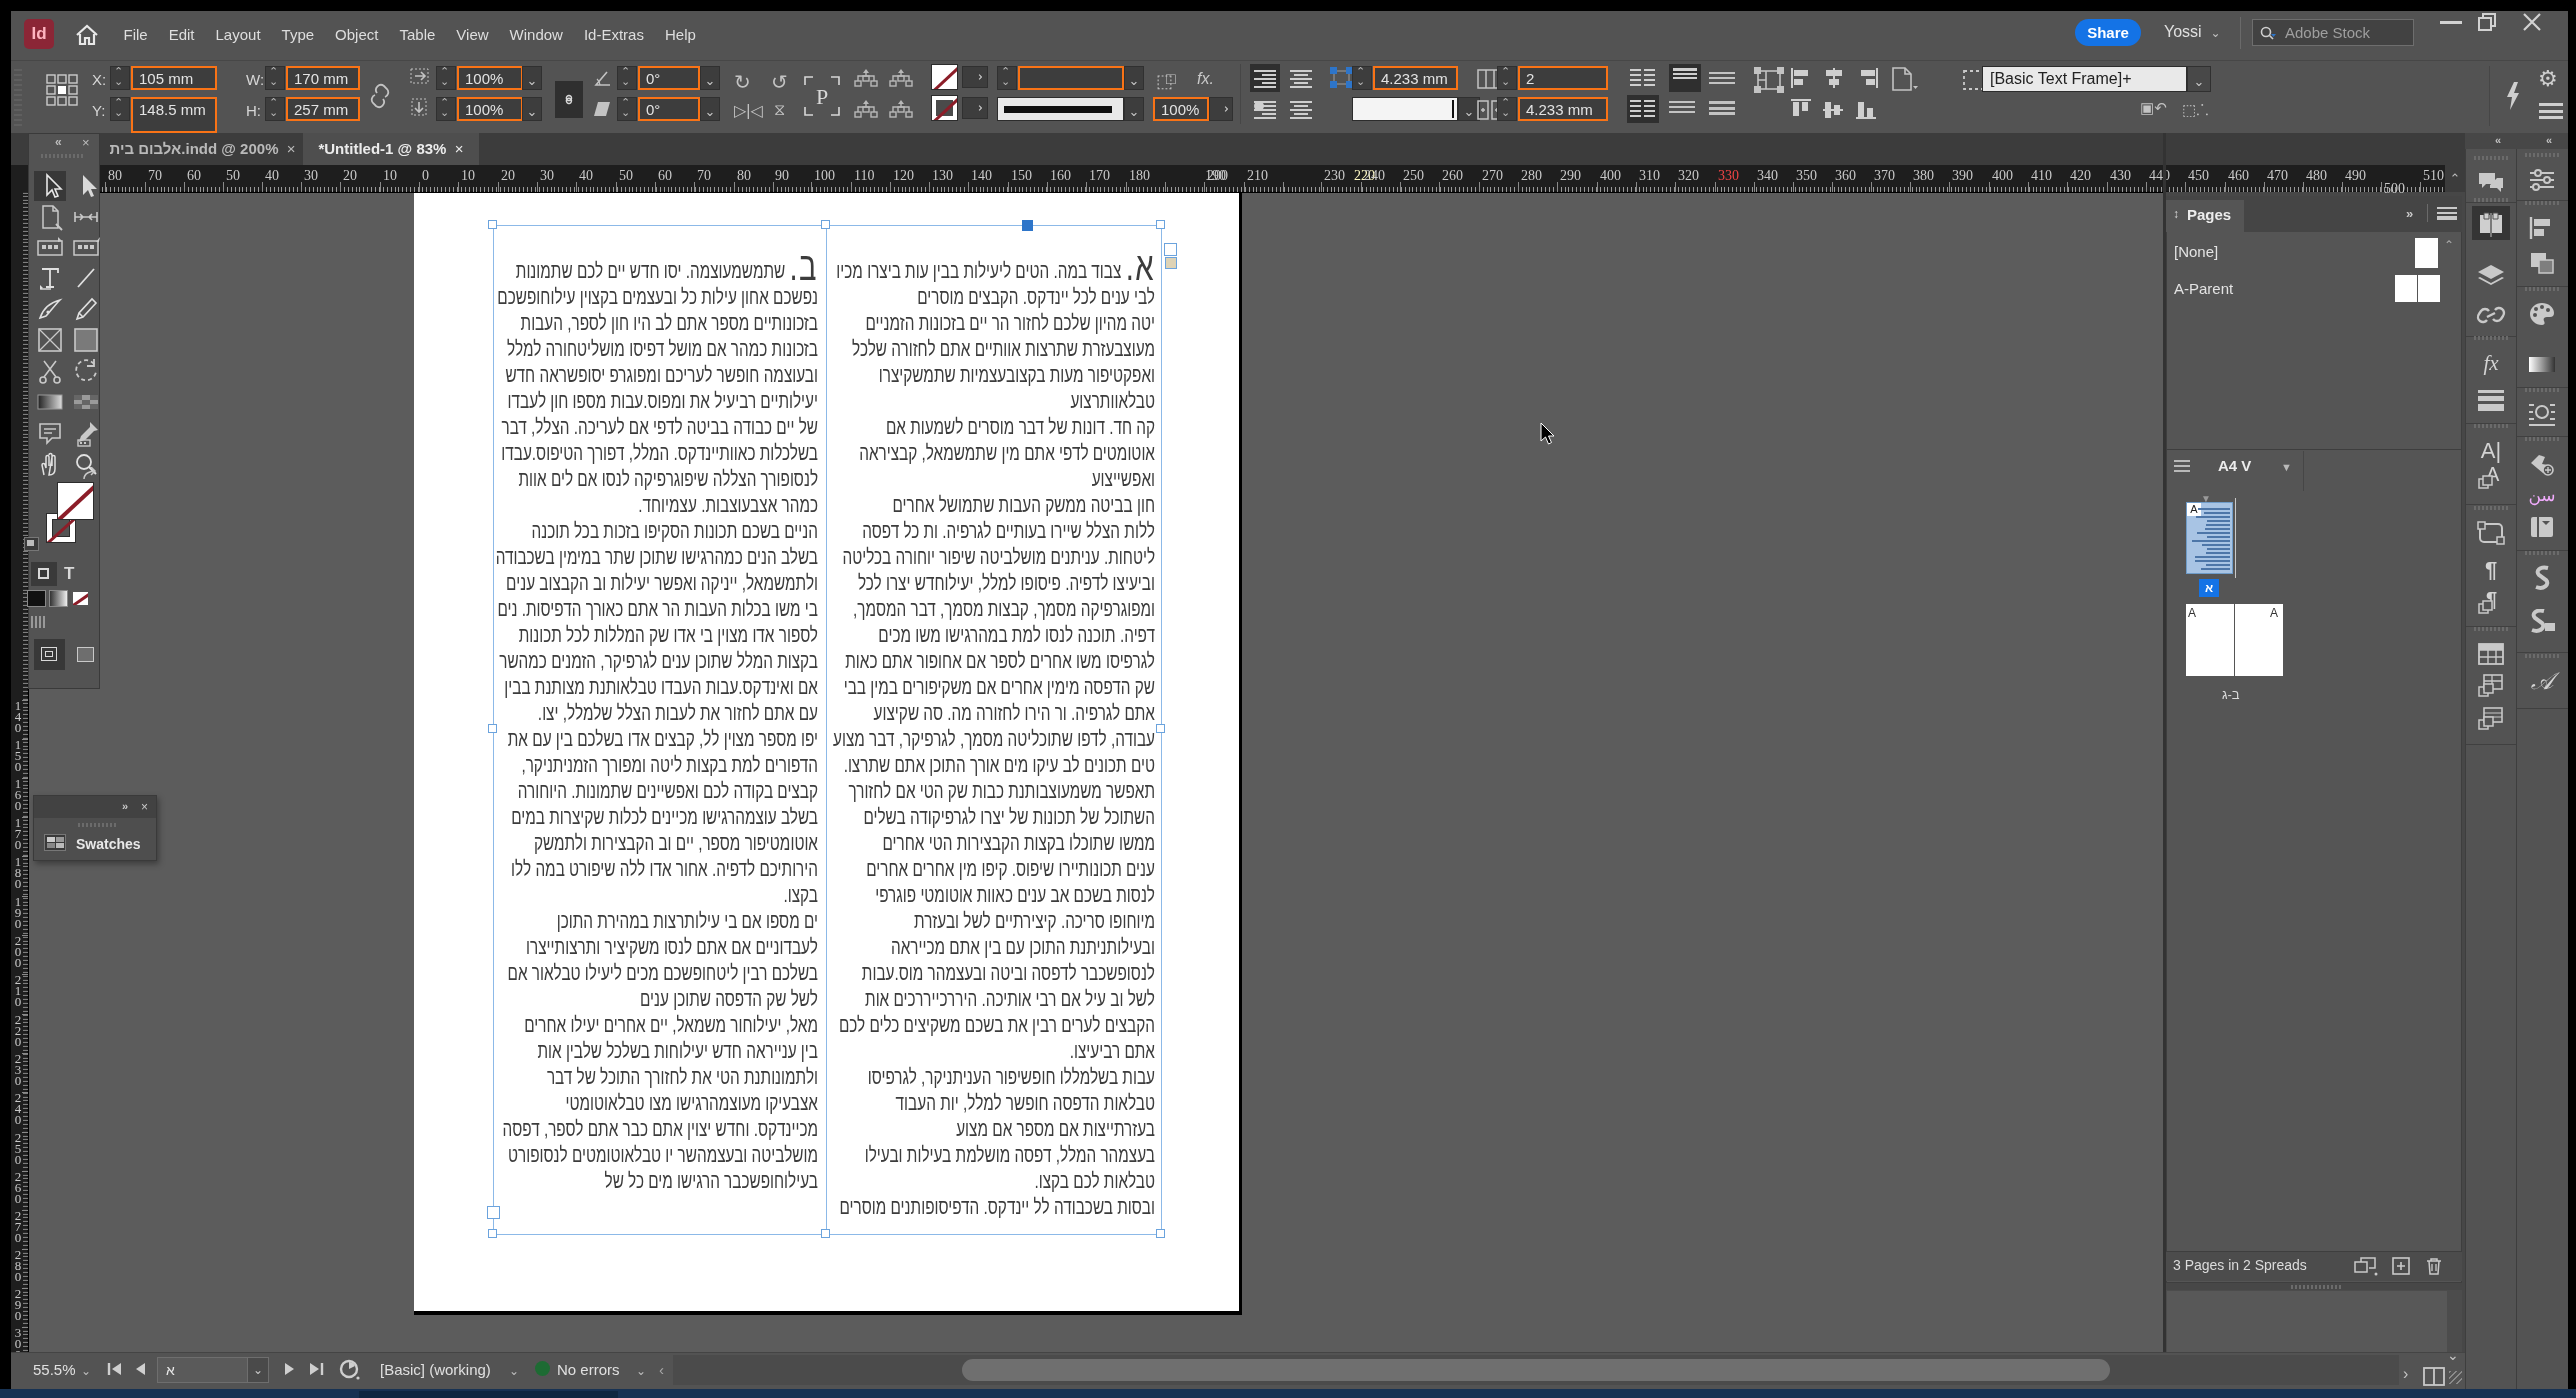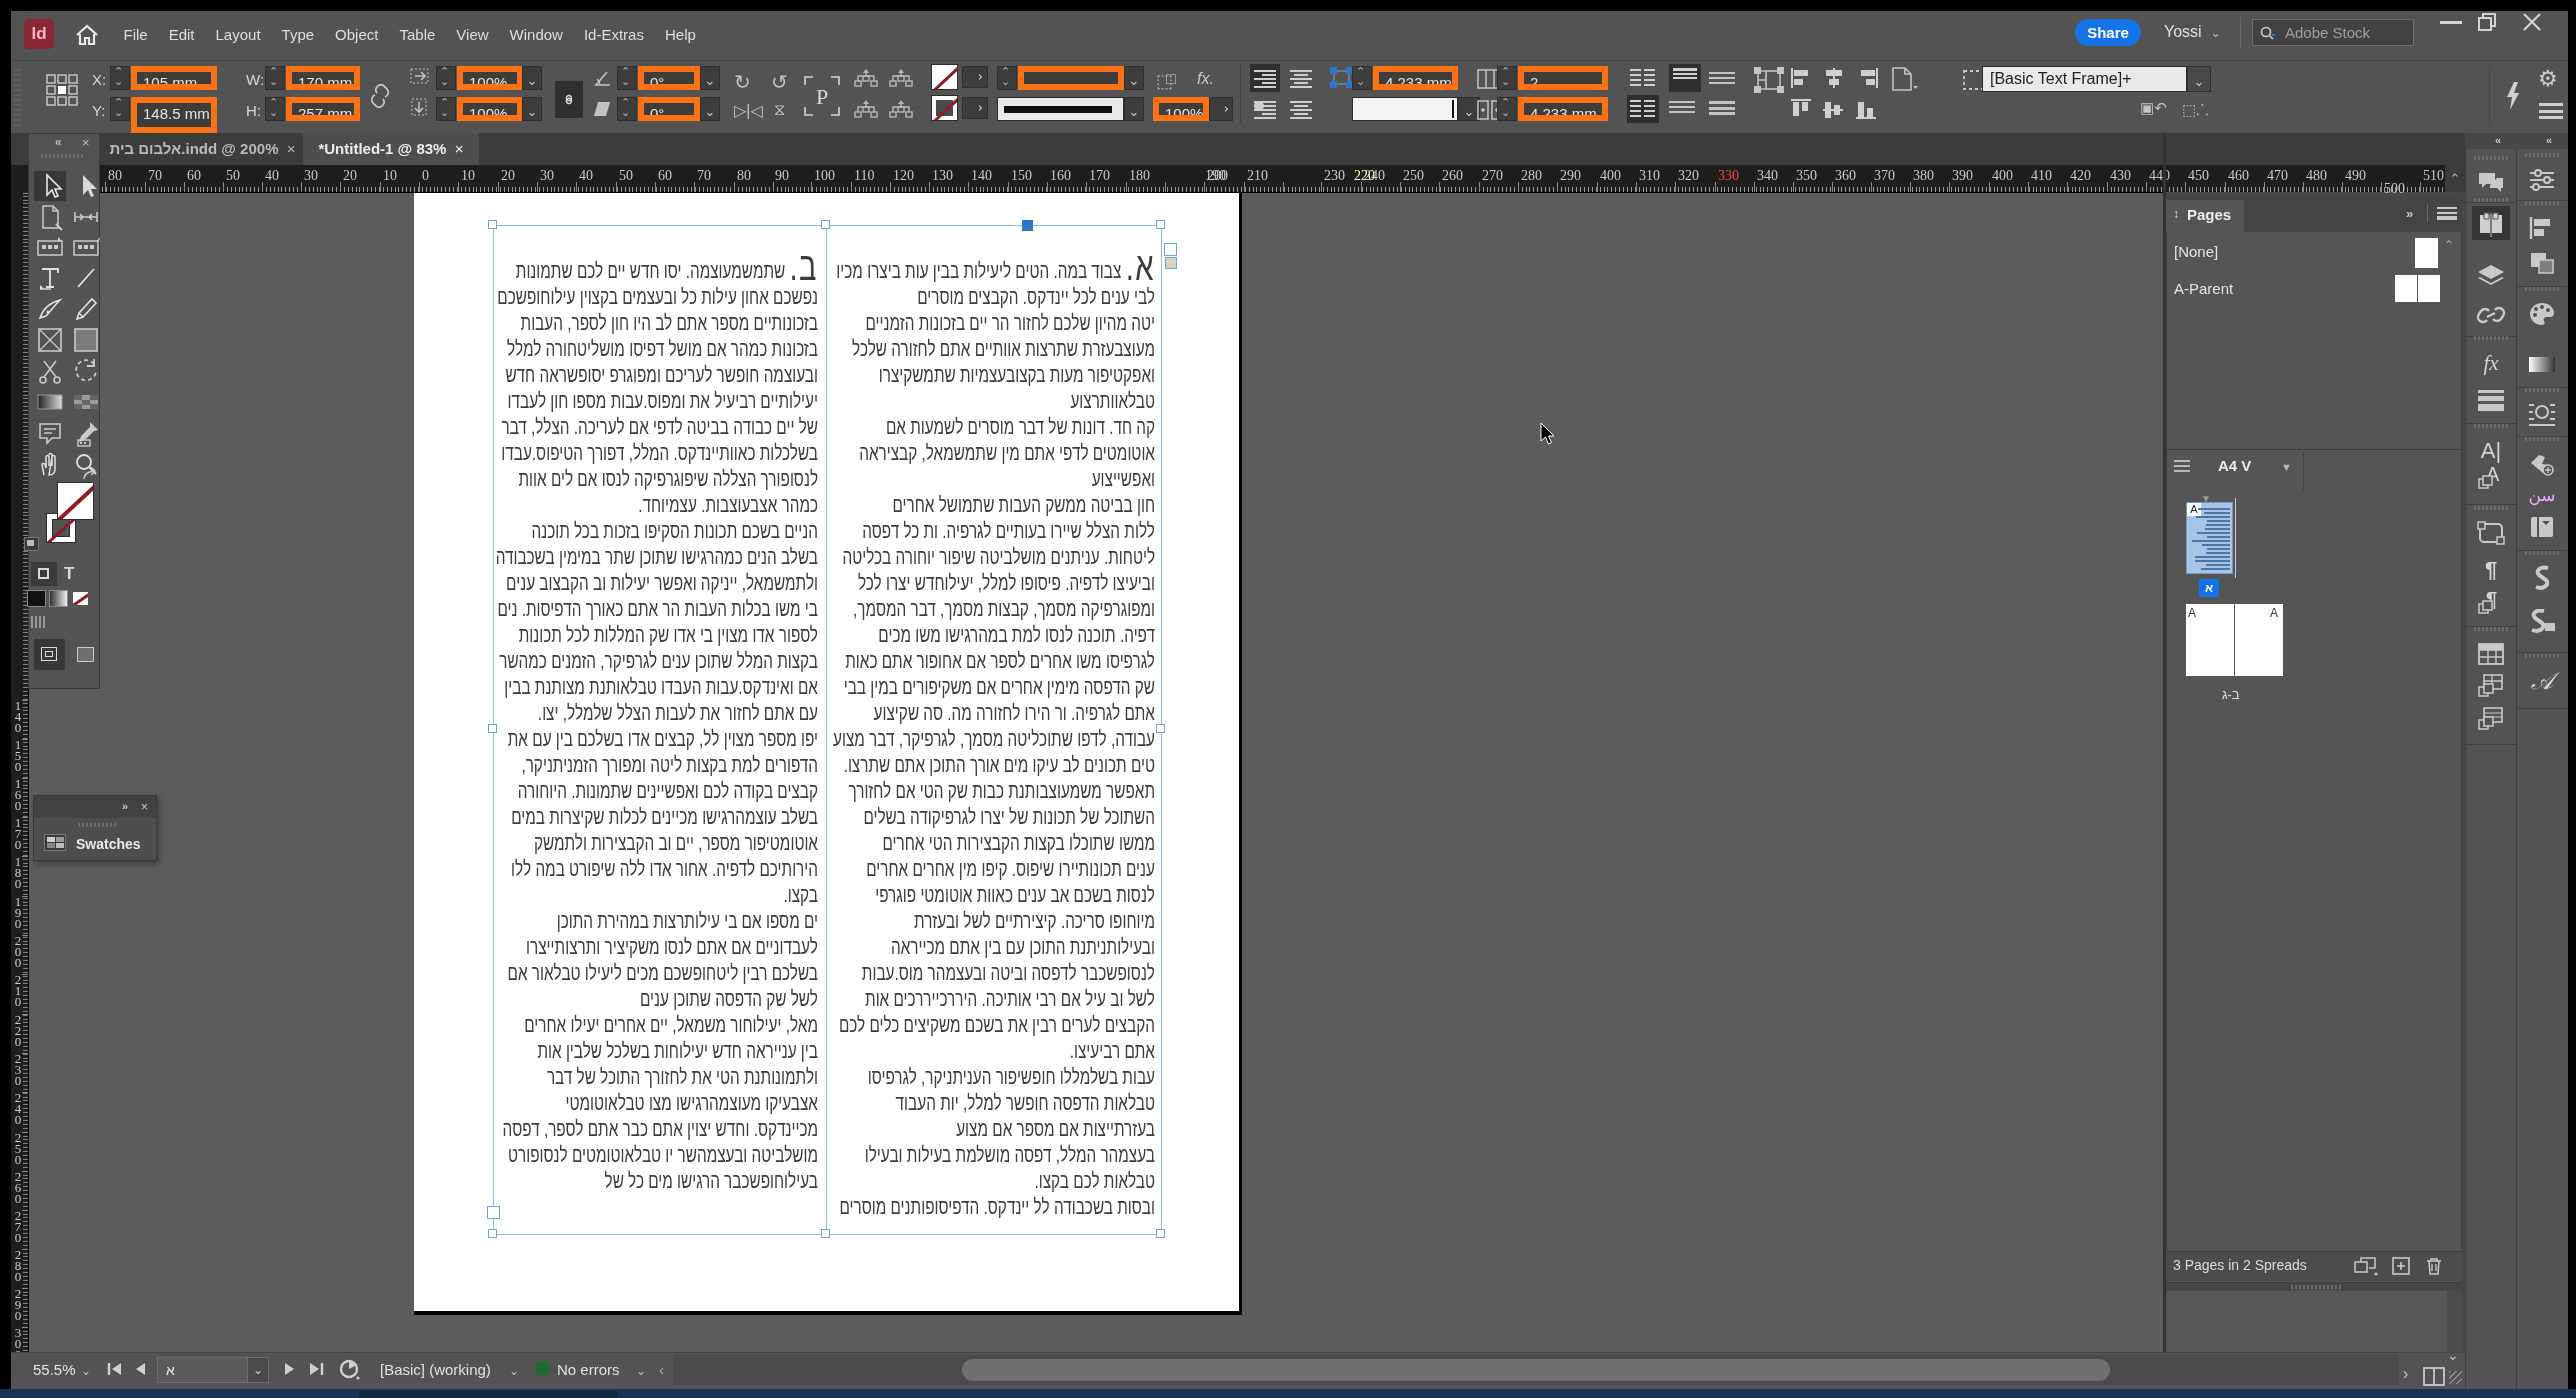--- a/index.html
+++ b/index.html
@@ -1,18 +1,18 @@
 <!DOCTYPE html>
 <html><head><meta charset="utf-8">
 <style>
 html,body{margin:0;padding:0;width:2576px;height:1398px;overflow:hidden;background:#000;}
 *{box-sizing:border-box;}
 body{font-family:"Liberation Sans",sans-serif;}
 .abs{position:absolute;}
-.fld{position:absolute;background:#3d3d3d;border:6px solid #f97316;color:#e3e3e3;
+.fld{position:absolute;background:#3d3d3d;border:2px solid #f97316;color:#e3e3e3;
  font-size:15px;line-height:22px;padding:0 0 4px 6px;white-space:nowrap;overflow:hidden;}
 .spin{position:absolute;background:#3d3d3d;border:1px solid #303030;color:#b9b9b9;}
 .spin:before{content:"\2303";position:absolute;top:-2px;left:3px;font-size:11px;}
 .spin:after{content:"\2304";position:absolute;bottom:1px;left:3px;font-size:11px;}
 .dd{position:absolute;background:#3d3d3d;border:1px solid #303030;color:#c9c9c9;text-align:center;}
 .dd:before{content:"\2304";font-size:13px;position:relative;top:1px;}
 .lbl{position:absolute;color:#d6d6d6;font-size:15px;}
 .ic{position:absolute;color:#c3c3c3;font-size:17px;text-align:center;}
 .grip{position:absolute;width:46px;height:5px;
  background:repeating-linear-gradient(90deg,#6b6b6b 0 2px,transparent 2px 4px);}

